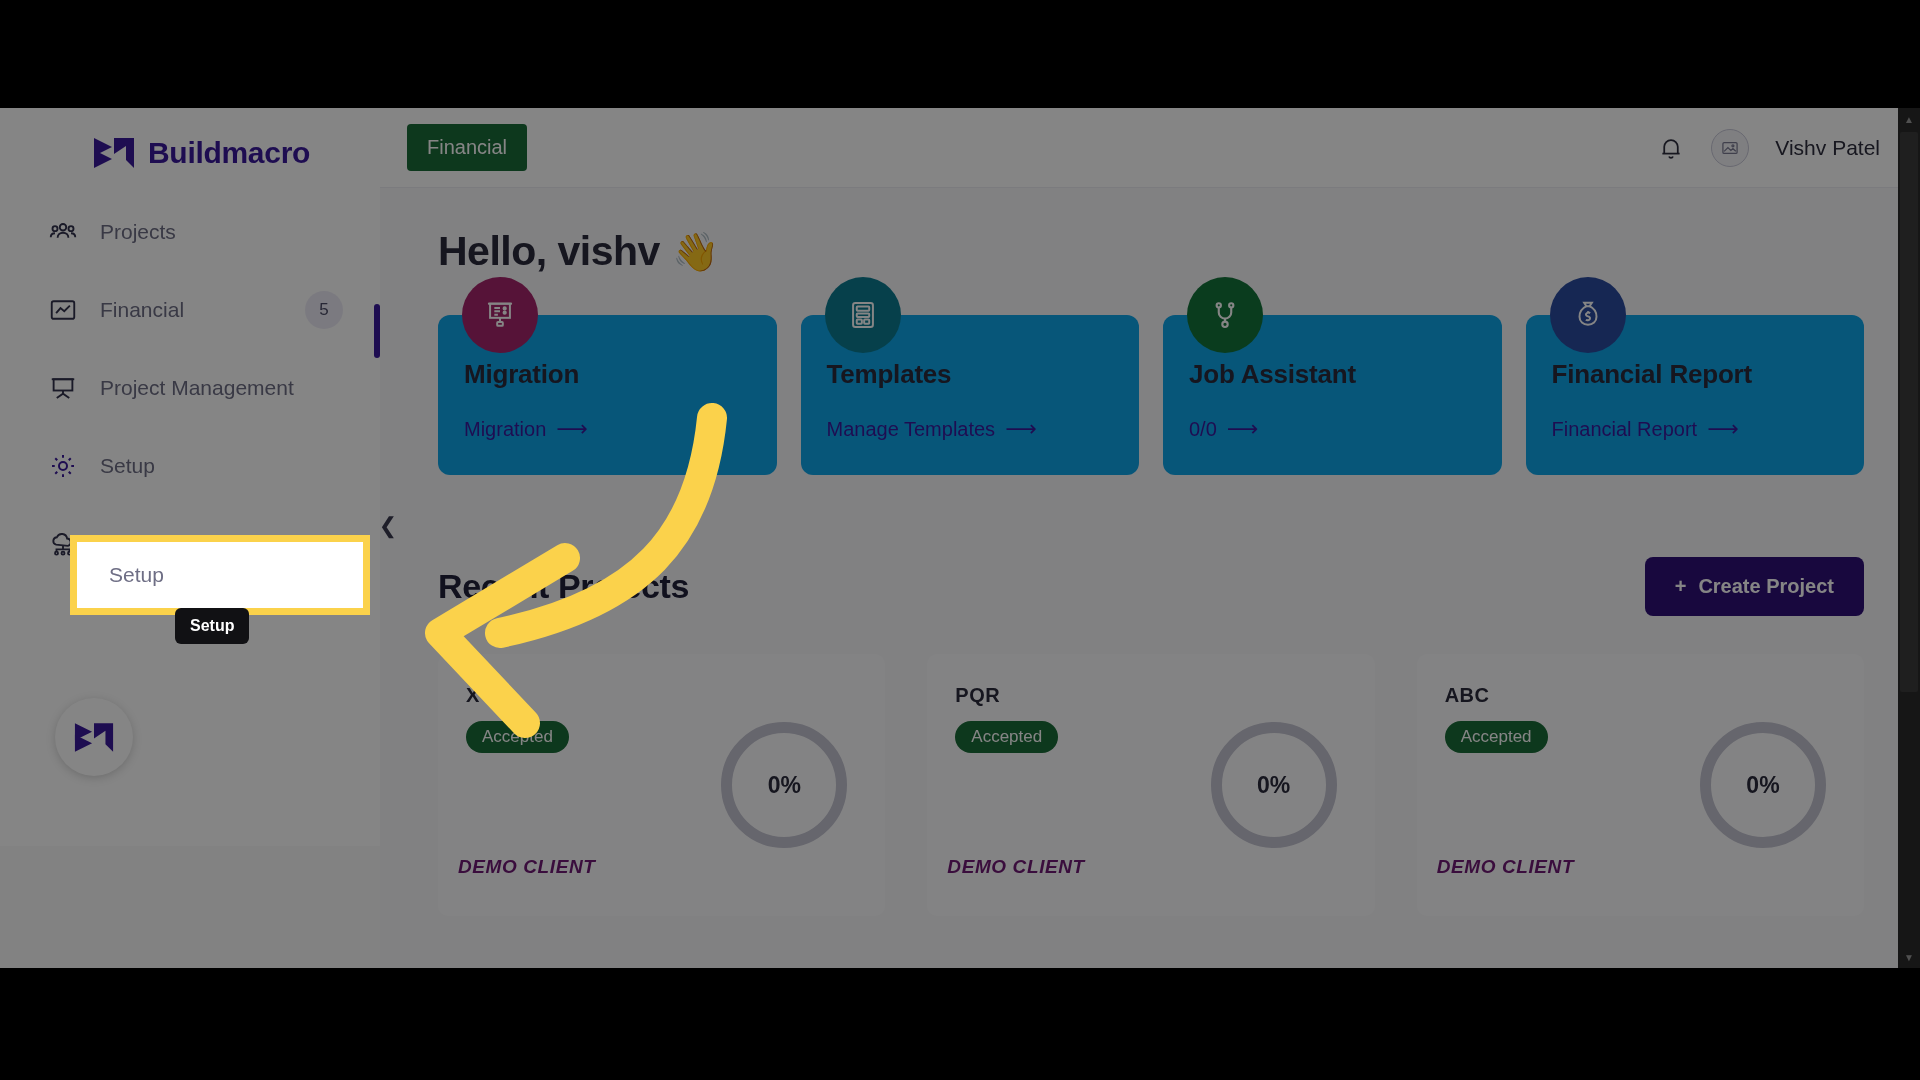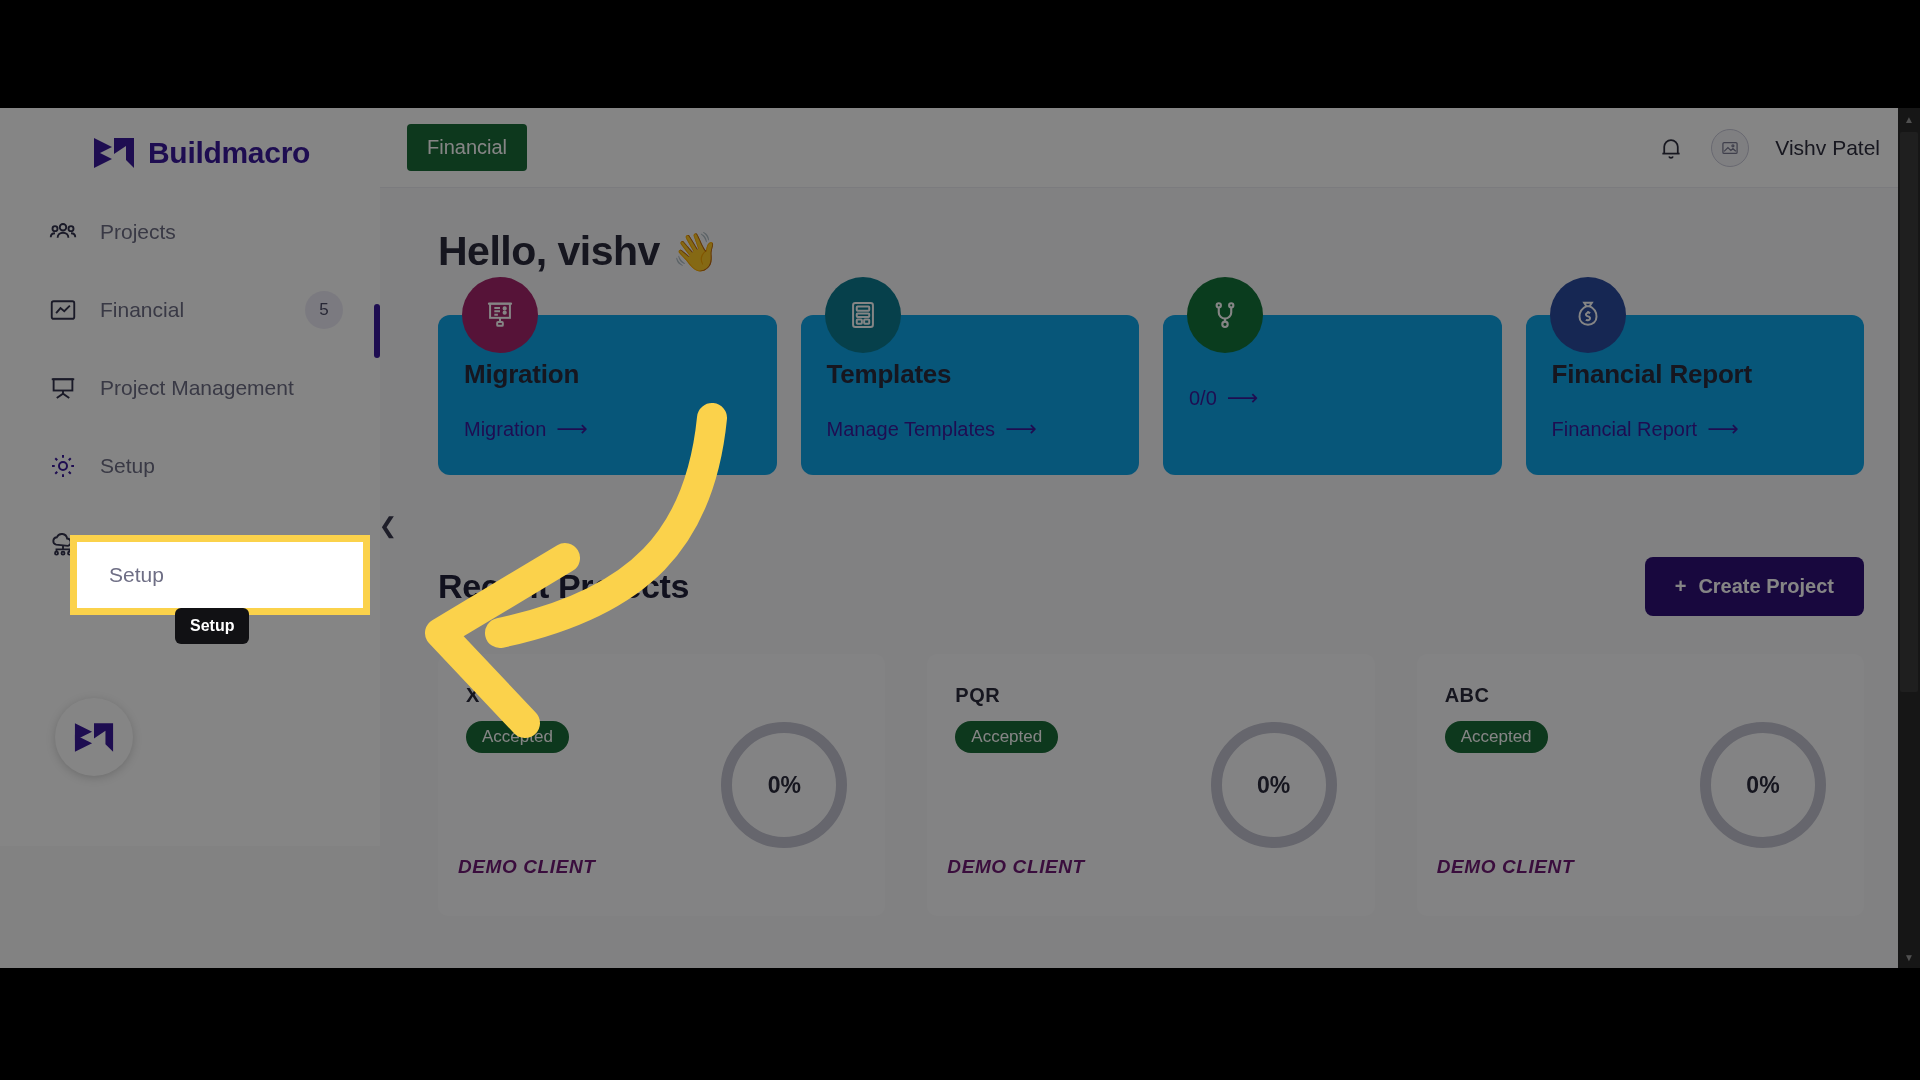--- a/index.html
+++ b/index.html
@@ -383,20 +383,21 @@
         <div class="tile">
           <div class="tile-badge" style="background:#15743A">
             <svg viewBox="0 0 24 24" width="34" height="34" fill="none" stroke="#fff" stroke-width="1.5">
               <circle cx="7.6" cy="5.2" r="1.5"></circle>
                 <circle cx="16.4" cy="5.2" r="1.5"></circle>
               <path d="M7.6 6.8v3.4a4.4 4.4 0 0 0 8.8 0V6.8"></path>
               <path d="M12 14.6v2.2"></path>
                 <circle cx="12" cy="18.6" r="1.9"></circle>
             </svg>
           </div>
+          <div class="tile-title">Job Assistant</div>
           <div class="tile-link">
             <span>0/0</span>
             <span class="arr">⟶</span>
           </div>
         </div>
 
         <div class="tile">
           <div class="tile-badge" style="background:#2B4CA0">
             <svg viewBox="0 0 24 24" width="34" height="34" fill="none" stroke="#fff" stroke-width="1.4">
               <path d="M9.3 3.4h5.4l-1.6 2.4h-2.2z"></path>

